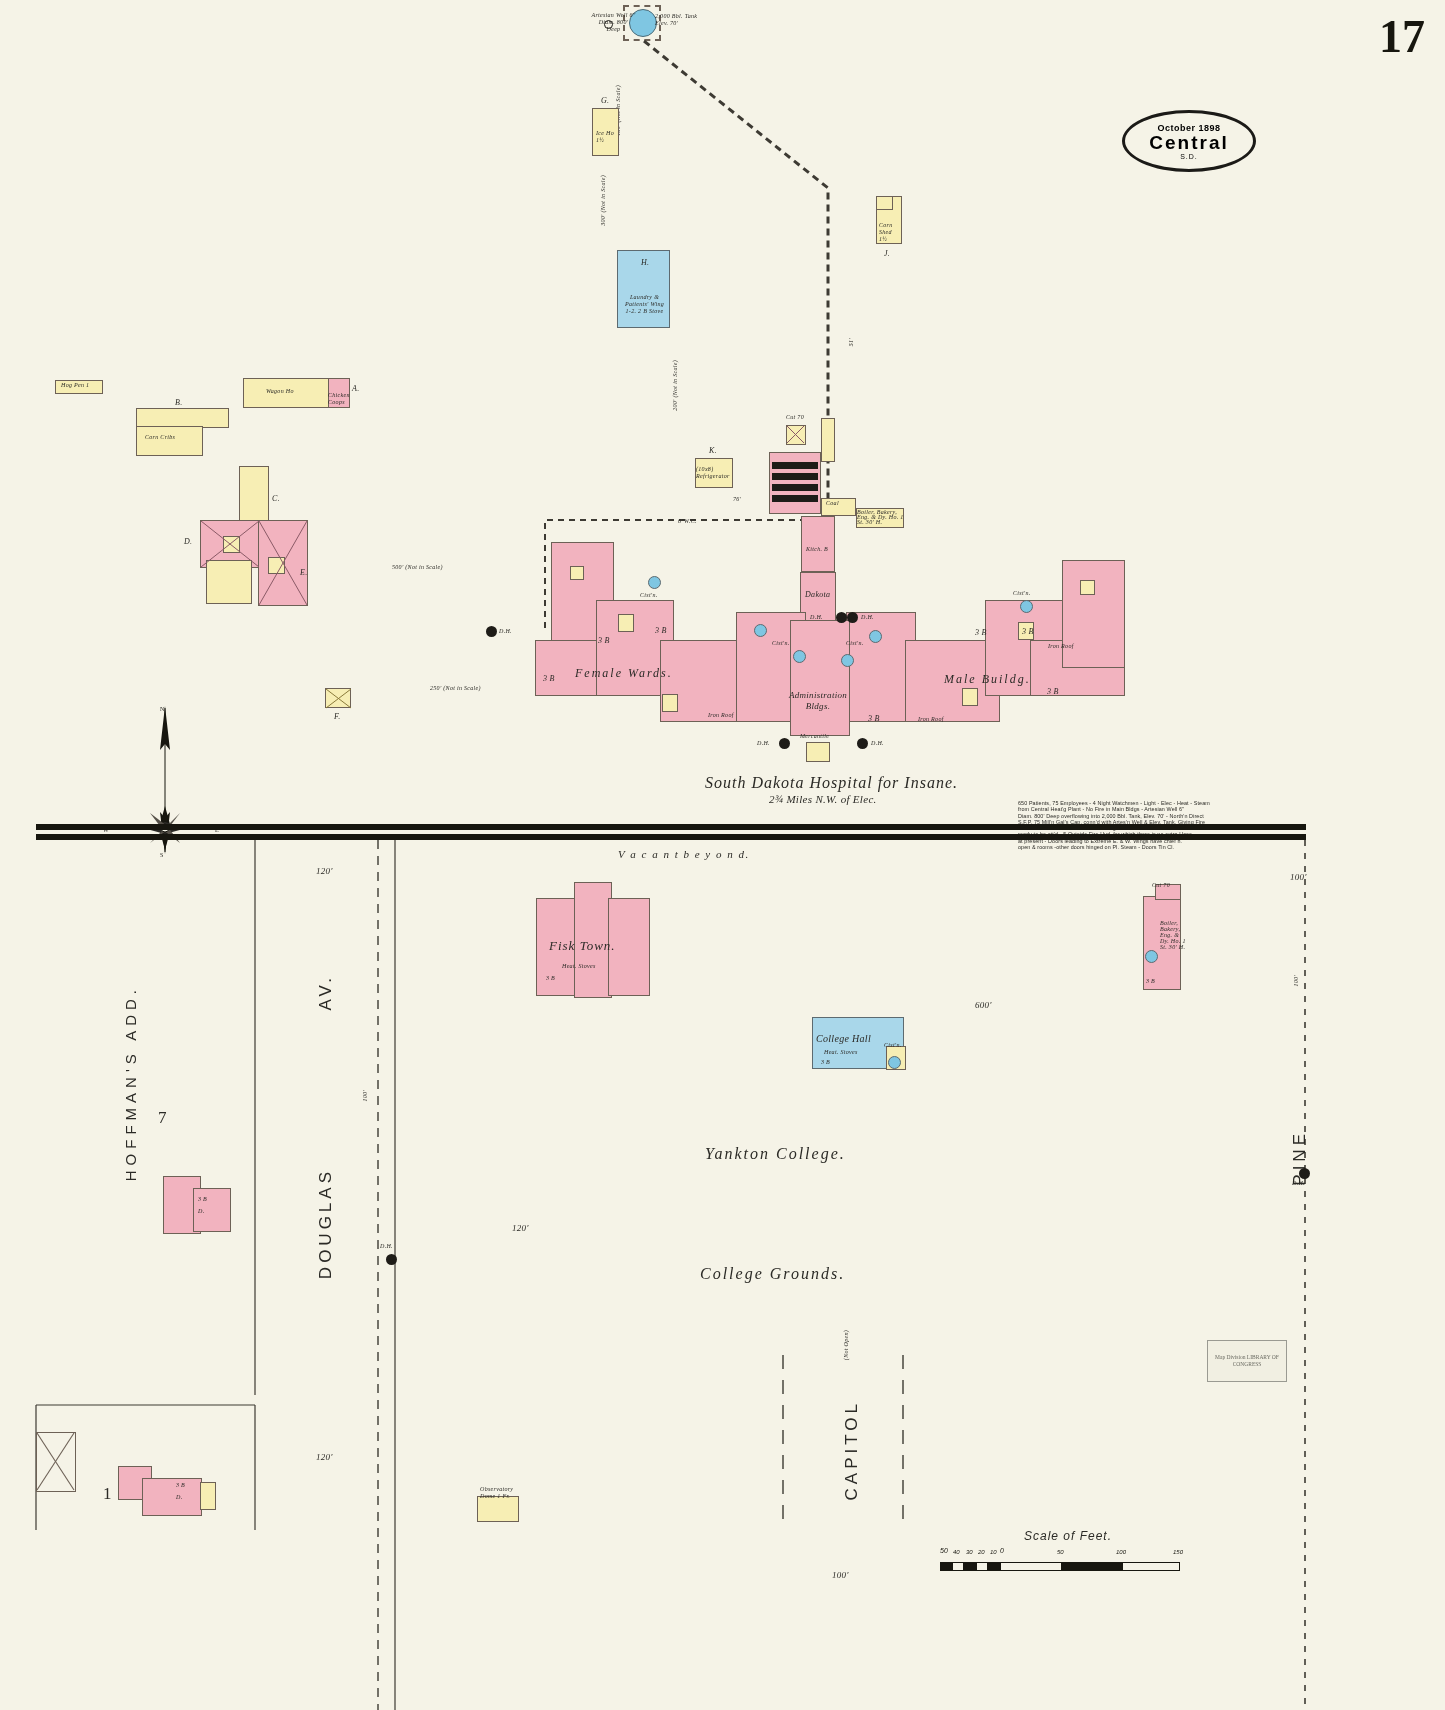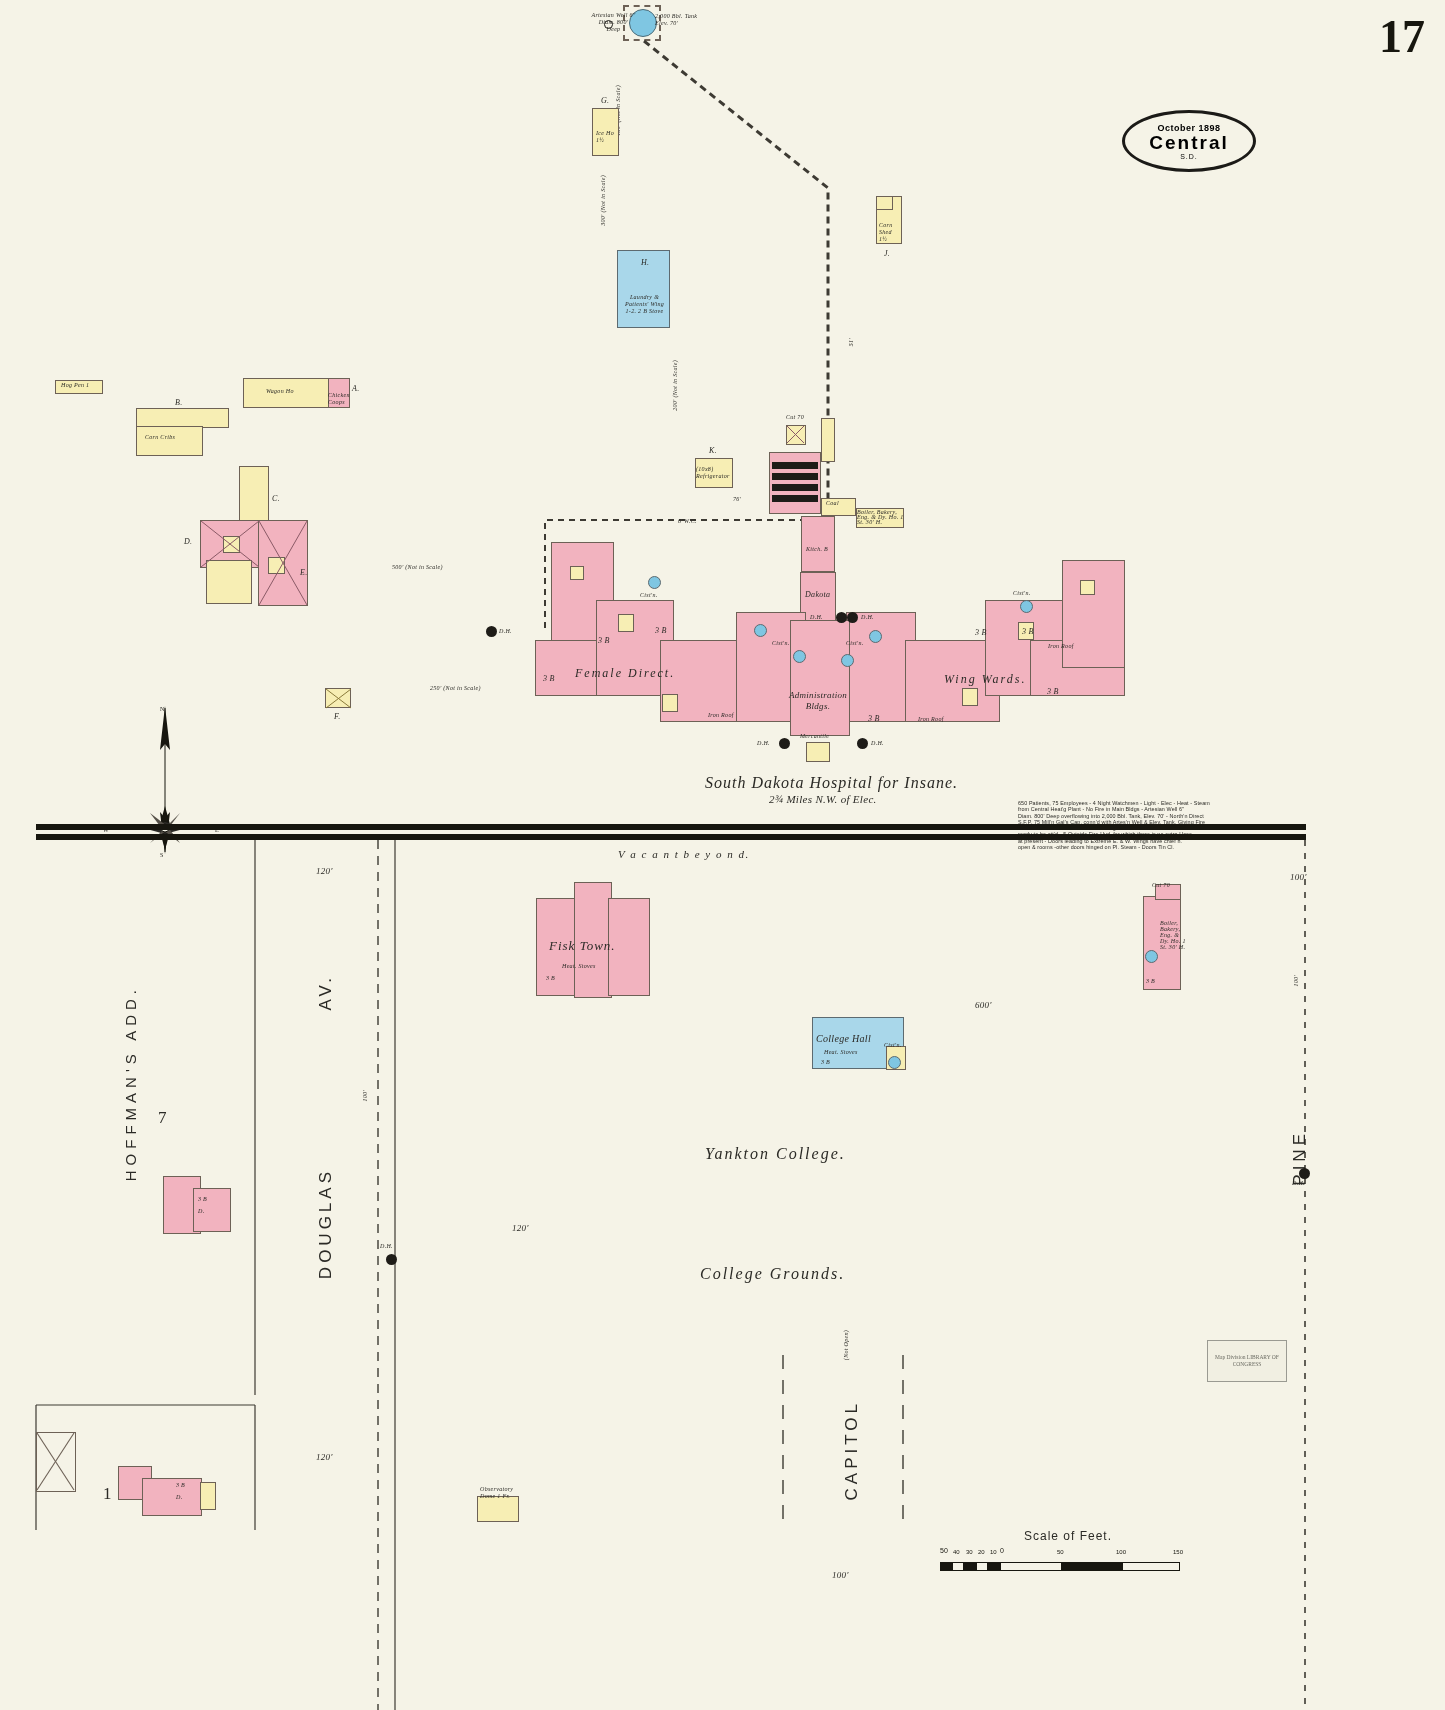--- a/index.html
+++ b/index.html
@@ -40,21 +40,21 @@
   #titleOval .sd{font-size:7px;letter-spacing:1px;font-family:"Liberation Sans",sans-serif;}
 
   #pageno{position:absolute;right:20px;top:10px;font-size:46px;font-weight:bold;font-family:"Liberation Serif",serif;color:#17160f;}
 
   
   .streetband{position:absolute;background:#17160f;}
 
   .vert{writing-mode:vertical-rl;transform:rotate(180deg);}
 
   #compass{position:absolute;left:130px;top:700px;width:70px;height:160px;}
-  .scalewrap{position:absolute;left:940px;top:1545px;width:250px;}
+  .scalewrap{position:absolute;left:940px;top:1545px;width:250px;font-style:italic;}
   .scalebar{position:relative;height:9px;margin-top:3px;}
   .scalebar .seg{position:absolute;top:0;height:9px;border:1px solid #17160f;box-sizing:border-box;}
   .seg.dark{background:#17160f;}
   .seg.light{background:#f5f3e7;}
   .ticklab{position:absolute;font-size:6px;color:#17160f;font-family:"Liberation Sans",sans-serif;}
 
   #notes{position:absolute;left:1018px;top:800px;width:272px;}
   #notes div{font-size:5.4px;line-height:6.3px;letter-spacing:.1px;color:#2b2a26;font-family:"Liberation Sans",sans-serif;white-space:nowrap;}
 
   #stamp{position:absolute;left:1207px;top:1340px;width:78px;height:40px;border:1px solid #9a9a92;color:#6b6b63;font-size:5.5px;
@@ -183,31 +183,31 @@
   <div class="lbl t8 hand" style="left:805px;top:590px;">Dakota</div>
 
   <div class="bld pink" style="left:551px;top:542px;width:63px;height:108px;"></div>
   <div class="bld pink" style="left:535px;top:640px;width:95px;height:56px;"></div>
   <div class="bld pink" style="left:596px;top:600px;width:78px;height:96px;"></div>
   <div class="bld pink" style="left:660px;top:640px;width:95px;height:82px;"></div>
   <div class="bld pink" style="left:736px;top:612px;width:70px;height:110px;"></div>
   <div class="wsq" style="left:570px;top:566px;width:12px;height:12px;"></div>
   <div class="wsq" style="left:618px;top:614px;width:14px;height:16px;"></div>
   <div class="wsq" style="left:662px;top:694px;width:14px;height:16px;"></div>
-  <div class="lbl t12 hand" style="left:575px;top:666px;letter-spacing:2px;">Female   Direct.</div>
+  <div class="lbl t12 hand" style="left:575px;top:666px;letter-spacing:2px;">Female   Wards.</div>
 
   <div class="bld pink" style="left:846px;top:612px;width:70px;height:110px;"></div>
   <div class="bld pink" style="left:905px;top:640px;width:95px;height:82px;"></div>
   <div class="bld pink" style="left:985px;top:600px;width:78px;height:96px;"></div>
   <div class="bld pink" style="left:1030px;top:640px;width:95px;height:56px;"></div>
   <div class="bld pink" style="left:1062px;top:560px;width:63px;height:108px;"></div>
   <div class="wsq" style="left:1080px;top:580px;width:13px;height:13px;"></div>
   <div class="wsq" style="left:1018px;top:622px;width:14px;height:16px;"></div>
   <div class="wsq" style="left:962px;top:688px;width:14px;height:16px;"></div>
-  <div class="lbl t12 hand" style="left:944px;top:672px;letter-spacing:2px;">Wing     Wards.</div>
+  <div class="lbl t12 hand" style="left:944px;top:672px;letter-spacing:2px;">Male     Buildg.</div>
 
   <div class="bld pink" style="left:790px;top:620px;width:60px;height:116px;"></div>
   <div class="lbl t9 hand" style="left:787px;top:690px;width:62px;white-space:normal;text-align:center;line-height:11px;">Administration Bldgs.</div>
 
   <div class="bld yellow" style="left:806px;top:742px;width:24px;height:20px;"></div>
   <div class="lbl tiny hand" style="left:800px;top:733px;">Mercantile</div>
 
   <div class="lbl tiny hand" style="left:708px;top:712px;">Iron Roof</div>
   <div class="lbl tiny hand" style="left:918px;top:716px;">Iron Roof</div>
   <div class="lbl tiny hand" style="left:1048px;top:643px;">Iron Roof</div>

